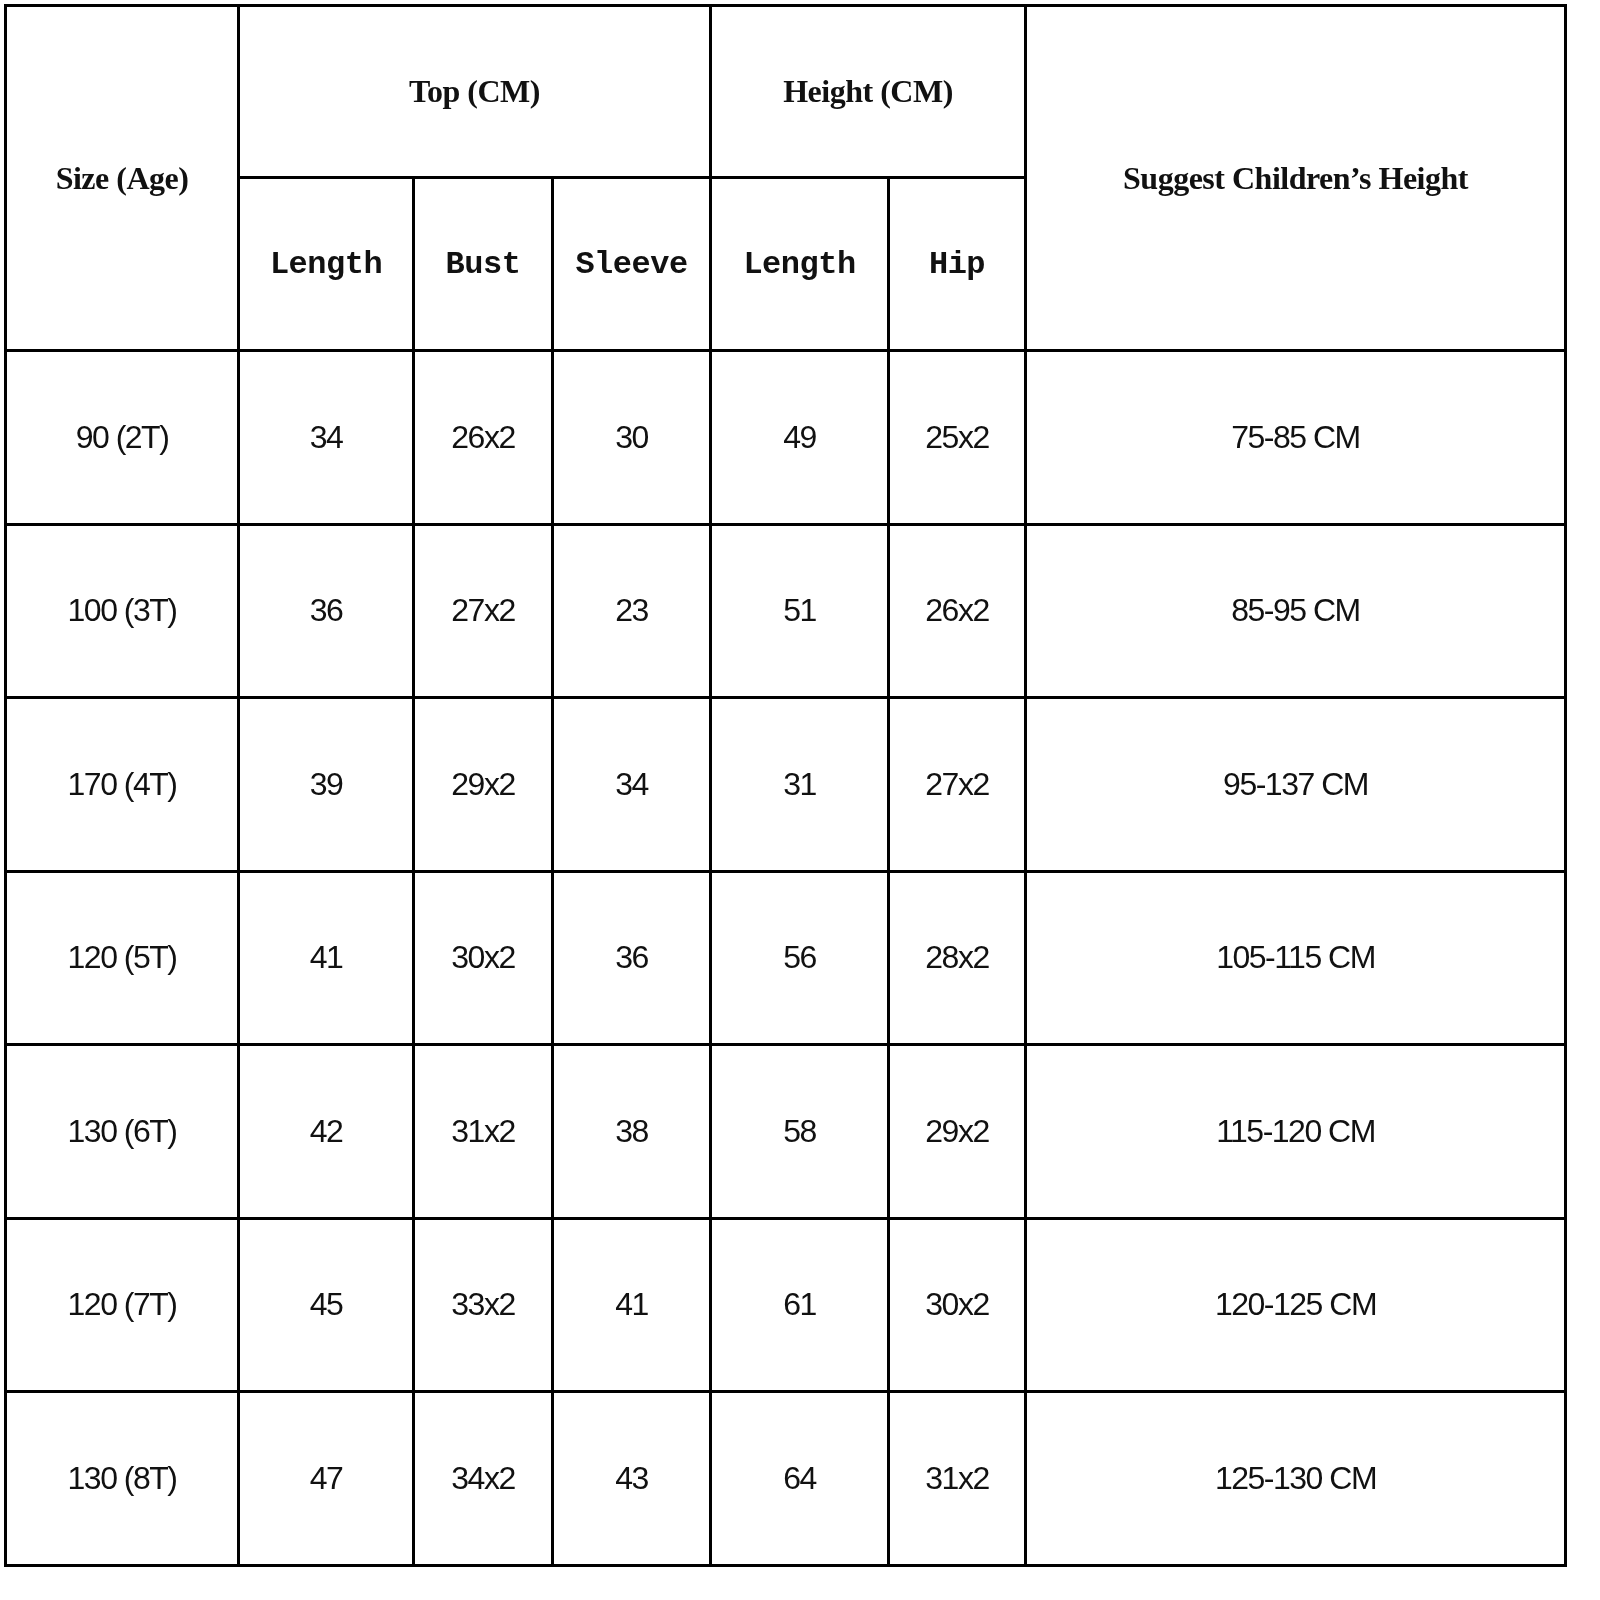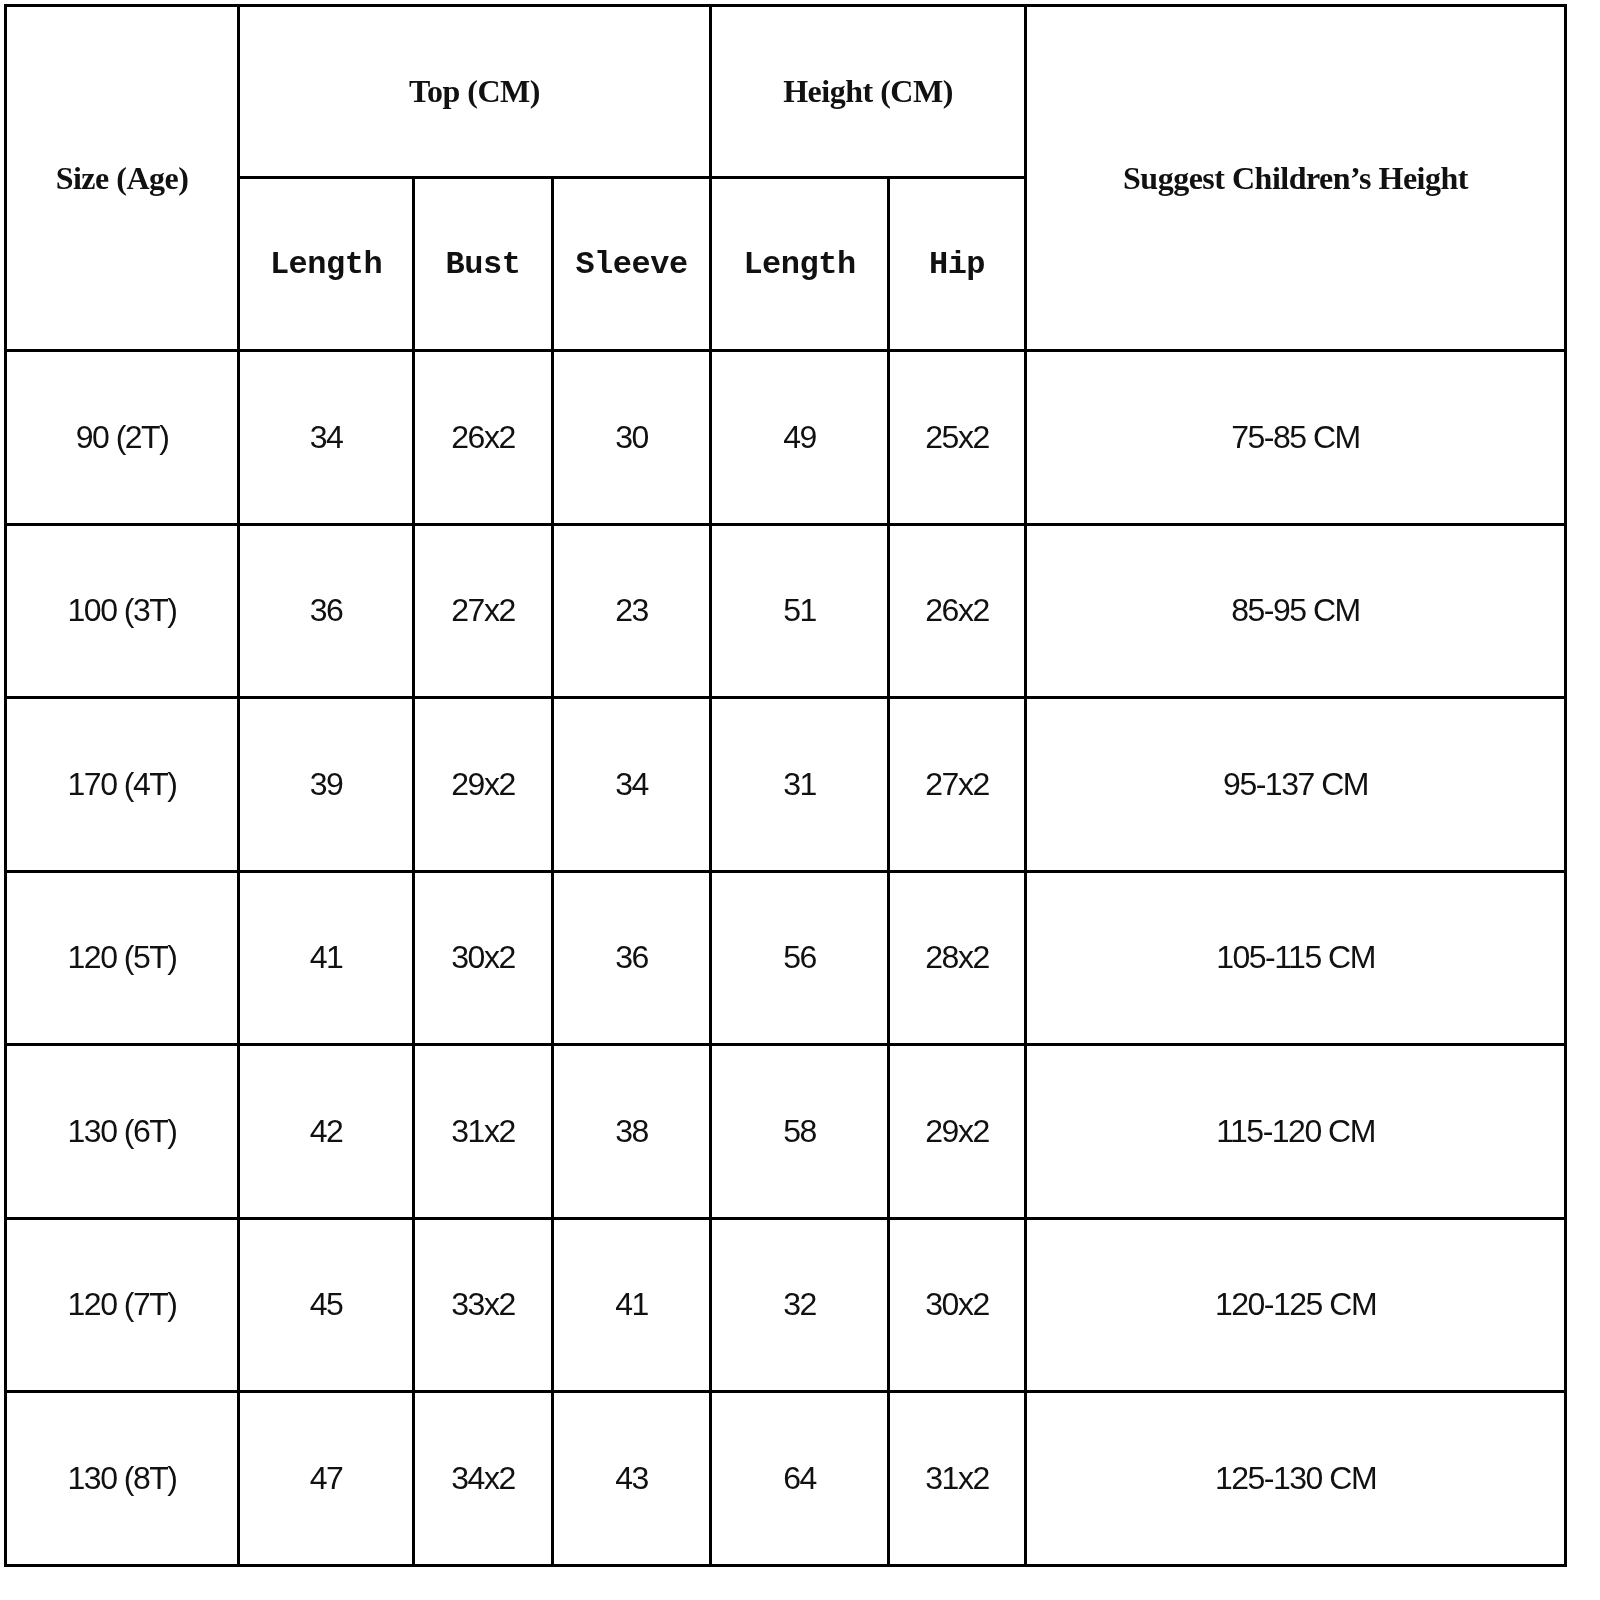--- a/index.html
+++ b/index.html
@@ -131,21 +131,21 @@
         <td>38</td>
         <td>58</td>
         <td>29x2</td>
         <td>115-120 CM</td>
       </tr>
       <tr class="data-row">
         <td>120 (7T)</td>
         <td>45</td>
         <td>33x2</td>
         <td>41</td>
-        <td>32</td>
+        <td>61</td>
         <td>30x2</td>
         <td>120-125 CM</td>
       </tr>
       <tr class="data-row">
         <td>130 (8T)</td>
         <td>47</td>
         <td>34x2</td>
         <td>43</td>
         <td>64</td>
         <td>31x2</td>

